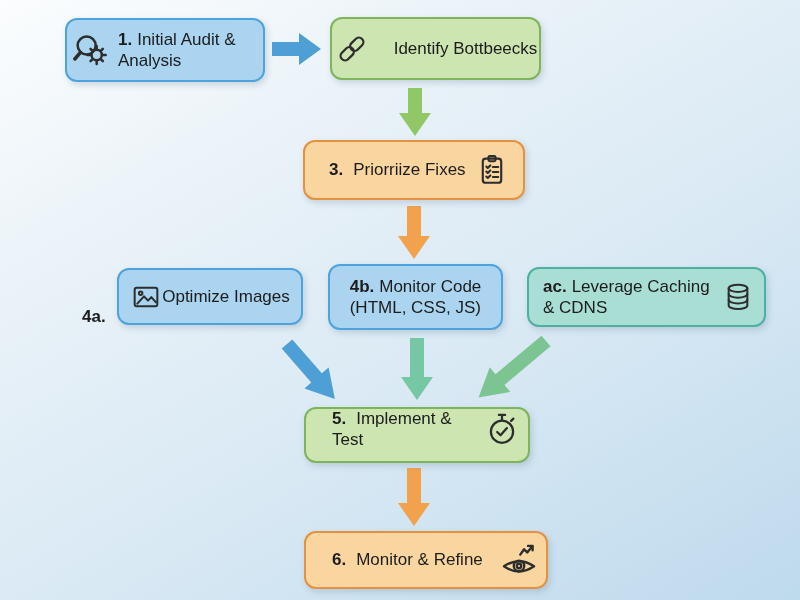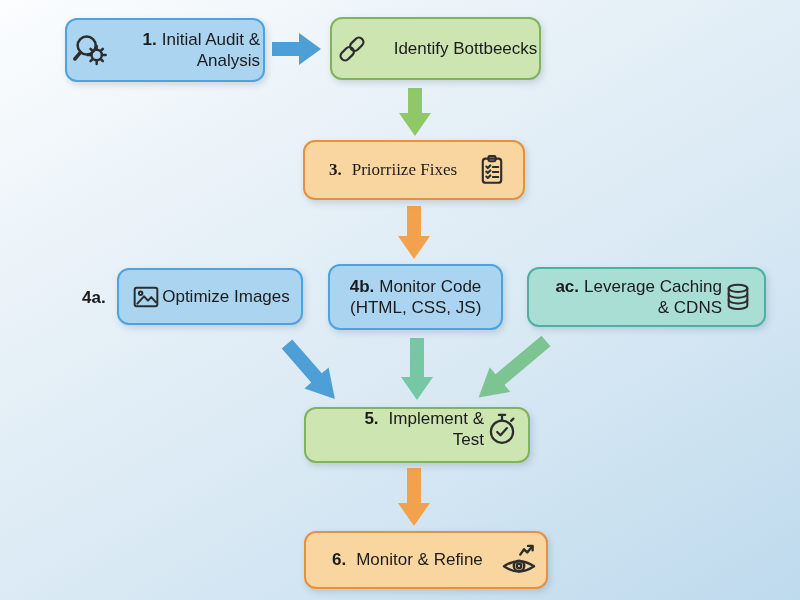--- a/index.html
+++ b/index.html
@@ -19,25 +19,25 @@
     box-shadow:2px 3px 6px rgba(90,120,145,.25);
     font-size:17px;line-height:1.25;
     box-sizing:border-box;
   }
   .node .num{font-weight:bold;margin-right:5px;}
   .node .num.gap-lg{margin-right:10px;}
   .blue  {background:#aad4f0;border-color:#4da3dd;}
   .green {background:#cde5b1;border-color:#7fb35c;}
   .orange{background:#f9d6a0;border-color:#e6913f;}
   .teal  {background:#a9ded5;border-color:#4eb0a1;}
-  .txt{text-align:right;}
+  .txt{text-align:left;}
   .icon{display:inline-flex;flex:0 0 auto;}
   .icon svg{stroke:#2d2d2d;fill:none;stroke-width:1.5;stroke-linecap:round;stroke-linejoin:round;}
   .side-label{
-    position:absolute;font-weight:bold;font-size:17px;color:#1c1c1c;
+    position:absolute;font-weight:bold;font-size:17px;color:#1c1c1c;margin-top:19px;
   }
   .center-row{justify-content:center;}
   .between-row{justify-content:space-between;}
 </style>
 </head>
 <body>
 
 <div class="canvas">
 
   <svg class="arrow-layer" viewBox="0 0 800 600">
@@ -71,21 +71,21 @@
       <svg width="36" height="36" viewBox="0 0 24 24">
         <g transform="rotate(-45 12 12)">
           <rect x="2.5" y="9" width="10" height="6" rx="3"></rect>
           <rect x="11.5" y="9" width="10" height="6" rx="3"></rect>
         </g>
       </svg>
     </span>
     <div class="txt"><span>Identify Bottbeecks</span></div>
   </div>
 
-  <div class="node orange between-row" style="left:303px;top:140px;width:222px;height:60px;padding:0 14px 0 24px;font-family:Liberation Serif, serif;">
+  <div class="node orange between-row" style="left:303px;top:140px;width:222px;height:60px;padding:0 14px 0 24px;">
     <div class="txt"><b class="num gap-lg">3.</b><span>Priorriize Fixes</span></div>
     <span class="icon">
       <svg width="34" height="34" viewBox="0 0 24 24">
         <rect x="5.5" y="4" width="13" height="17" rx="2"></rect>
         <rect x="9.5" y="2.2" width="5" height="3.6" rx="1"></rect>
         <path d="M8 9.6 l1 1 1.8,-1.8 M12.6 9.9 h3.8 M8 13.1 l1 1 1.8,-1.8 M12.6 13.4 h3.8 M8 16.6 l1 1 1.8,-1.8 M12.6 16.9 h3.8"></path>
       </svg>
     </span>
   </div>
 

